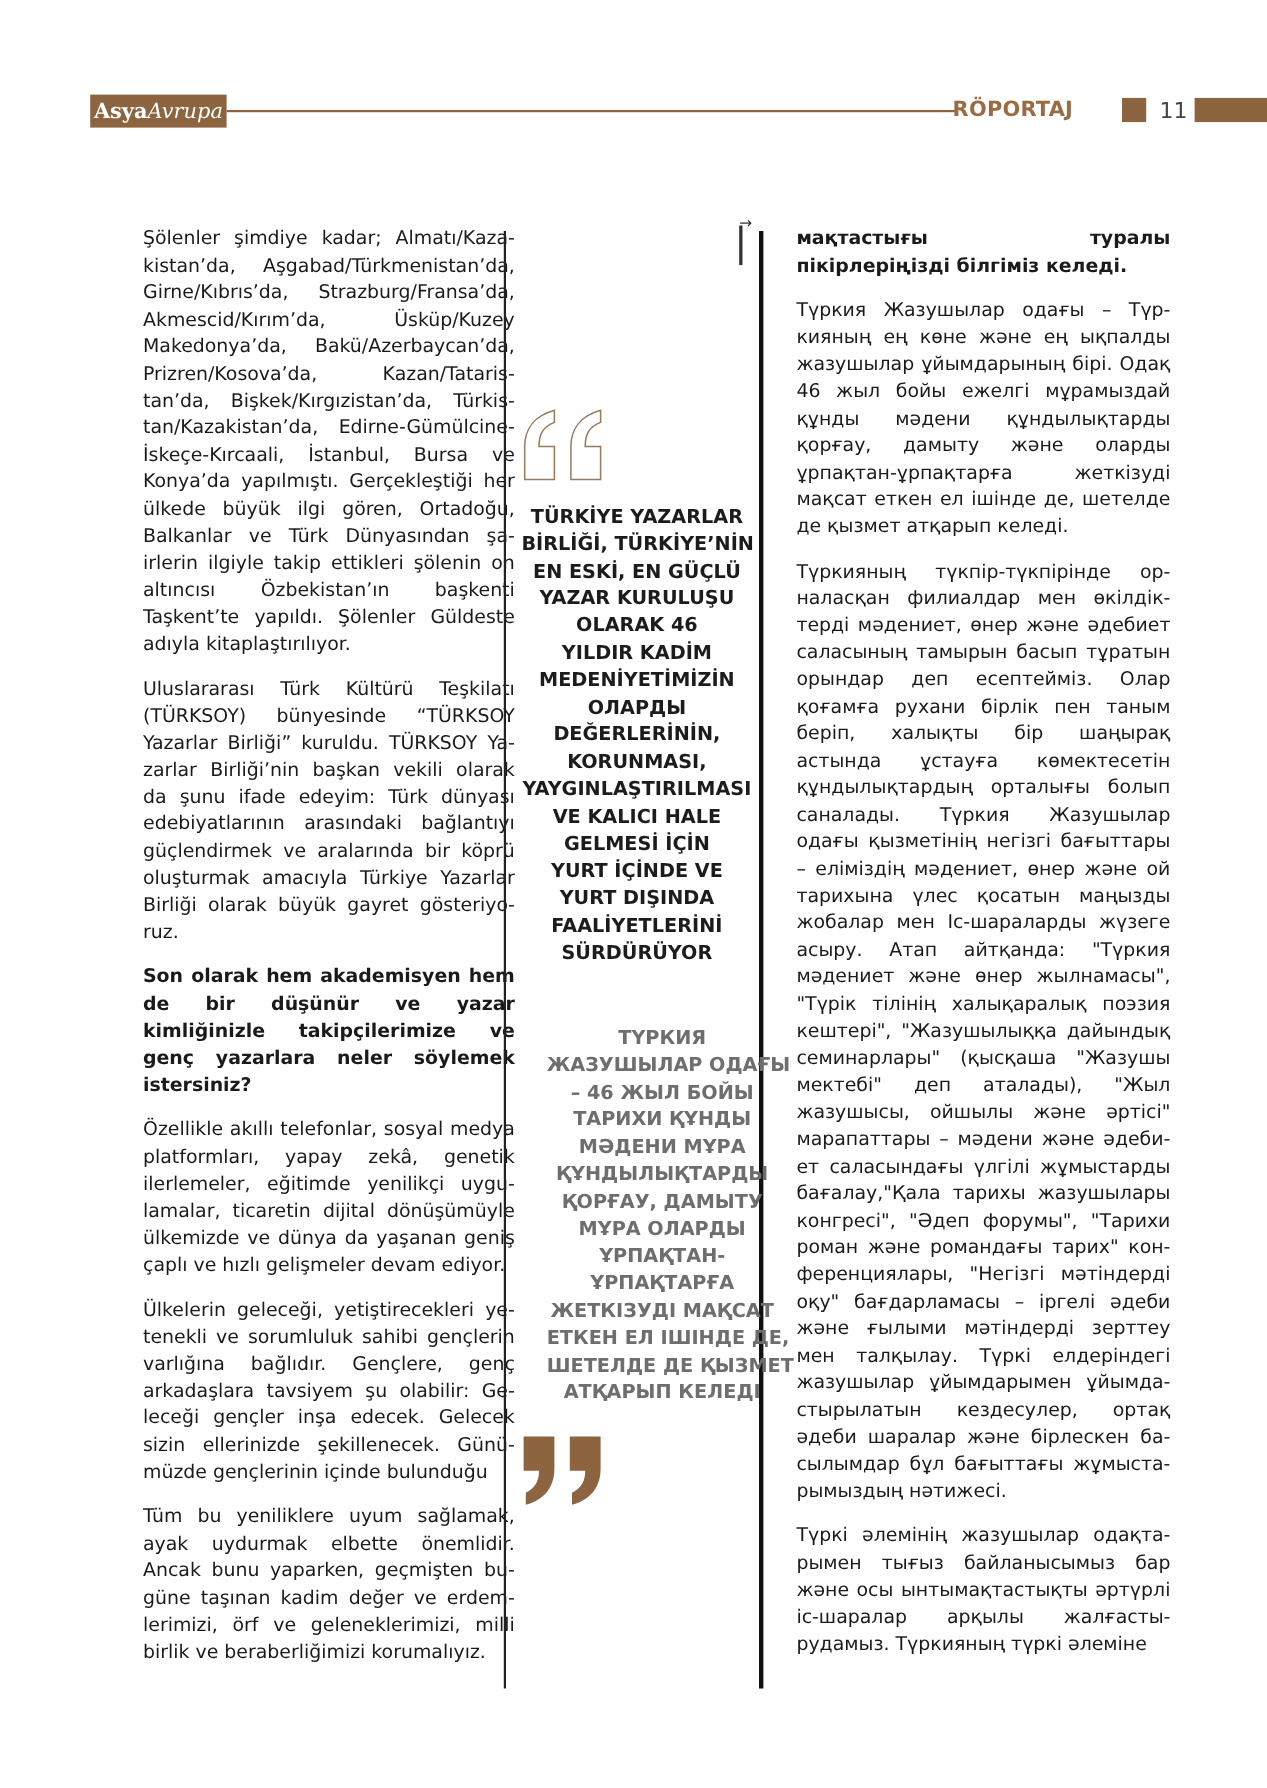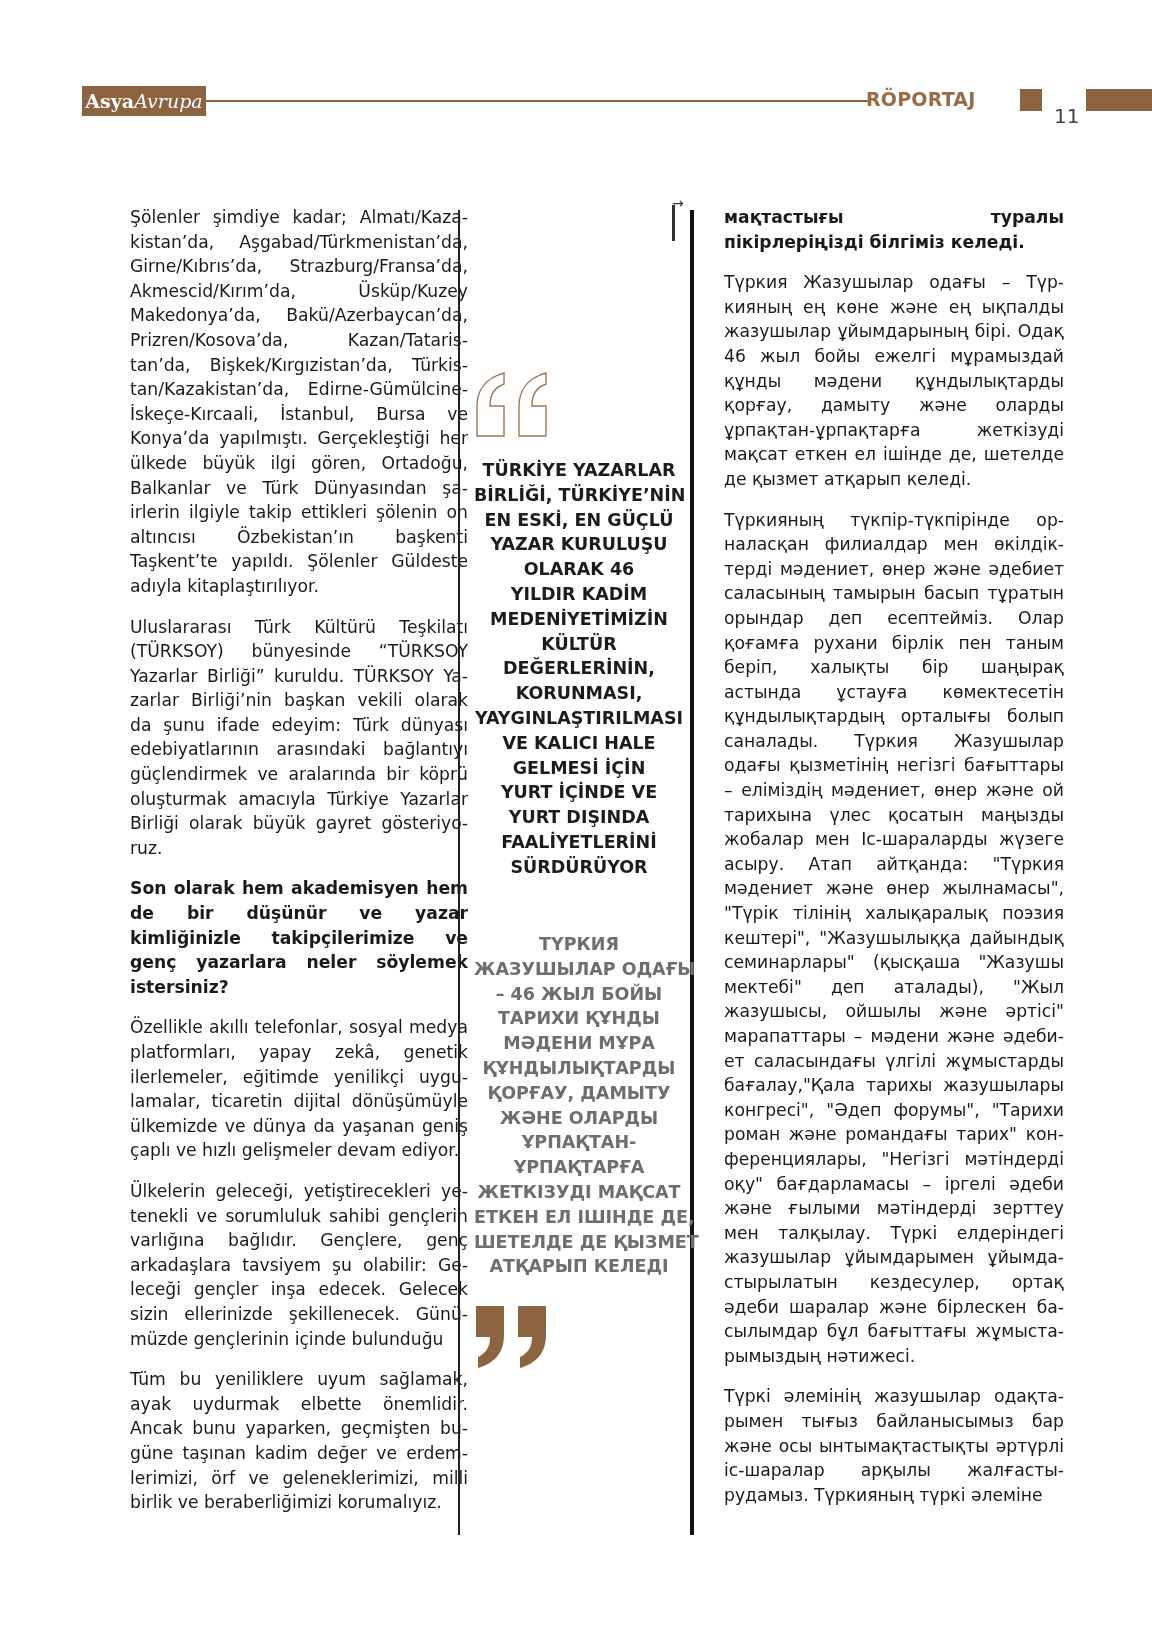--- a/index.html
+++ b/index.html
@@ -9,41 +9,41 @@
     
     .logo-box { position: absolute; left: 82px; top: 86px; width: 124px; height: 30px;
                 background: #8d6440; color: #fff; display: flex; align-items: center; justify-content: center;
                 font-family: "DejaVu Serif", "Liberation Serif", serif; font-size: 19px; }
     .logo-box .b { font-weight: bold; }
     .logo-box .i { font-style: italic; font-weight: normal; }
     .header-rule { position: absolute; left: 206px; top: 100px; width: 663px; height: 2px; background: #8d6440; }
     .section-label { position: absolute; left: 866px; top: 88px; font-size: 19px; font-weight: bold; color: #9a6b45;
                      font-family: "DejaVu Sans", sans-serif; letter-spacing: 0.2px; }
     .sq-small { position: absolute; left: 1020px; top: 89px; width: 22px; height: 22px; background: #8d6440; }
-    .page-num { position: absolute; left: 1054px; top: 104px; font-size: 20px; color: #444; font-family: "DejaVu Sans", sans-serif; }
+    .page-num { position: absolute; left: 1054px; top: 88px; font-size: 20px; color: #444; font-family: "DejaVu Sans", sans-serif; }
     .sq-right { position: absolute; left: 1086px; top: 89px; width: 66px; height: 22px; background: #8d6440; }
 
     
     .col { position: absolute; font-size: 17.2px; line-height: 24.6px; text-align: justify; hyphens: manual; }
     .col p { margin: 0 0 16px 0; }
     .col p.q { font-weight: bold; }
     .col-left { left: 90px; top: 205px; width: 338px; margin-left: 40px; }
     .col-right { left: 724px; top: 205px; width: 340px; }
 
     
     .vline-thin { position: absolute; left: 458px; top: 210px; width: 2px; height: 1325px; background: #222; }
     .vline-thick { position: absolute; left: 690px; top: 210px; width: 4px; height: 1325px; background: #111; }
     .jump-mark { position: absolute; left: 672px; top: 205px; width: 3px; height: 36px; background: #333; }
     .jump-arrow { position: absolute; left: 672px; top: 196px; font-size: 14px; color: #333; line-height: 14px; }
 
     
     .quote-open { position: absolute; left: 474px; top: 372px; }
     .pull-tr { position: absolute; left: 474px; top: 458px; width: 210px; font-size: 17.5px; line-height: 24.8px;
                font-weight: bold; color: #1c1c1c; text-transform: none; }
-    .pull-kz { position: absolute; left: 474px; top: 932px; width: 210px; font-size: 17.5px; line-height: 24.8px;
+    .pull-kz { position: absolute; left: 497px; top: 932px; width: 210px; font-size: 17.5px; line-height: 24.8px;
                font-weight: bold; color: #6e6e6e; }
     .quote-close { position: absolute; left: 474px; top: 1305px; }
     .pull-line { display: block; white-space: nowrap; text-align: center; }
   </style>
 </head>
 <body>
 
 <div class="logo-box">
   <span class="b">Asya</span>
     <span class="i">Avrupa</span>
@@ -76,41 +76,41 @@
 </div>
 
 <div class="pull-tr">
   <span class="pull-line">TÜRKİYE YAZARLAR</span>
   <span class="pull-line">BİRLİĞİ, TÜRKİYE’NİN</span>
   <span class="pull-line">EN ESKİ, EN GÜÇLÜ</span>
   <span class="pull-line">YAZAR KURULUŞU</span>
   <span class="pull-line">OLARAK 46</span>
   <span class="pull-line">YILDIR KADİM</span>
   <span class="pull-line">MEDENİYETİMİZİN</span>
-  <span class="pull-line">KÜLTÜR</span>
+  <span class="pull-line">ОЛАРДЫ</span>
   <span class="pull-line">DEĞERLERİNİN,</span>
   <span class="pull-line">KORUNMASI,</span>
   <span class="pull-line">YAYGINLAŞTIRILMASI</span>
   <span class="pull-line">VE KALICI HALE</span>
   <span class="pull-line">GELMESİ İÇİN</span>
   <span class="pull-line">YURT İÇİNDE VE</span>
   <span class="pull-line">YURT DIŞINDA</span>
   <span class="pull-line">FAALİYETLERİNİ</span>
   <span class="pull-line">SÜRDÜRÜYOR</span>
 </div>
 
 <div class="pull-kz">
   <span class="pull-line">ТҮРКИЯ</span>
   <span class="pull-line">ЖАЗУШЫЛАР ОДАҒЫ</span>
   <span class="pull-line">– 46 ЖЫЛ БОЙЫ</span>
   <span class="pull-line">ТАРИХИ ҚҰНДЫ</span>
   <span class="pull-line">МӘДЕНИ МҰРА</span>
   <span class="pull-line">ҚҰНДЫЛЫҚТАРДЫ</span>
   <span class="pull-line">ҚОРҒАУ, ДАМЫТУ</span>
-  <span class="pull-line">ЖӘНЕ ОЛАРДЫ</span>
+  <span class="pull-line">МҰРА ОЛАРДЫ</span>
   <span class="pull-line">ҰРПАҚТАН-</span>
   <span class="pull-line">ҰРПАҚТАРҒА</span>
   <span class="pull-line">ЖЕТКІЗУДІ МАҚСАТ</span>
   <span class="pull-line">ЕТКЕН ЕЛ ІШІНДЕ ДЕ,</span>
   <span class="pull-line">ШЕТЕЛДЕ ДЕ ҚЫЗМЕТ</span>
   <span class="pull-line">АТҚАРЫП КЕЛЕДІ</span>
 </div>
 
 <div class="quote-close">
   <svg width="76" height="64" viewBox="0 0 76 64">

